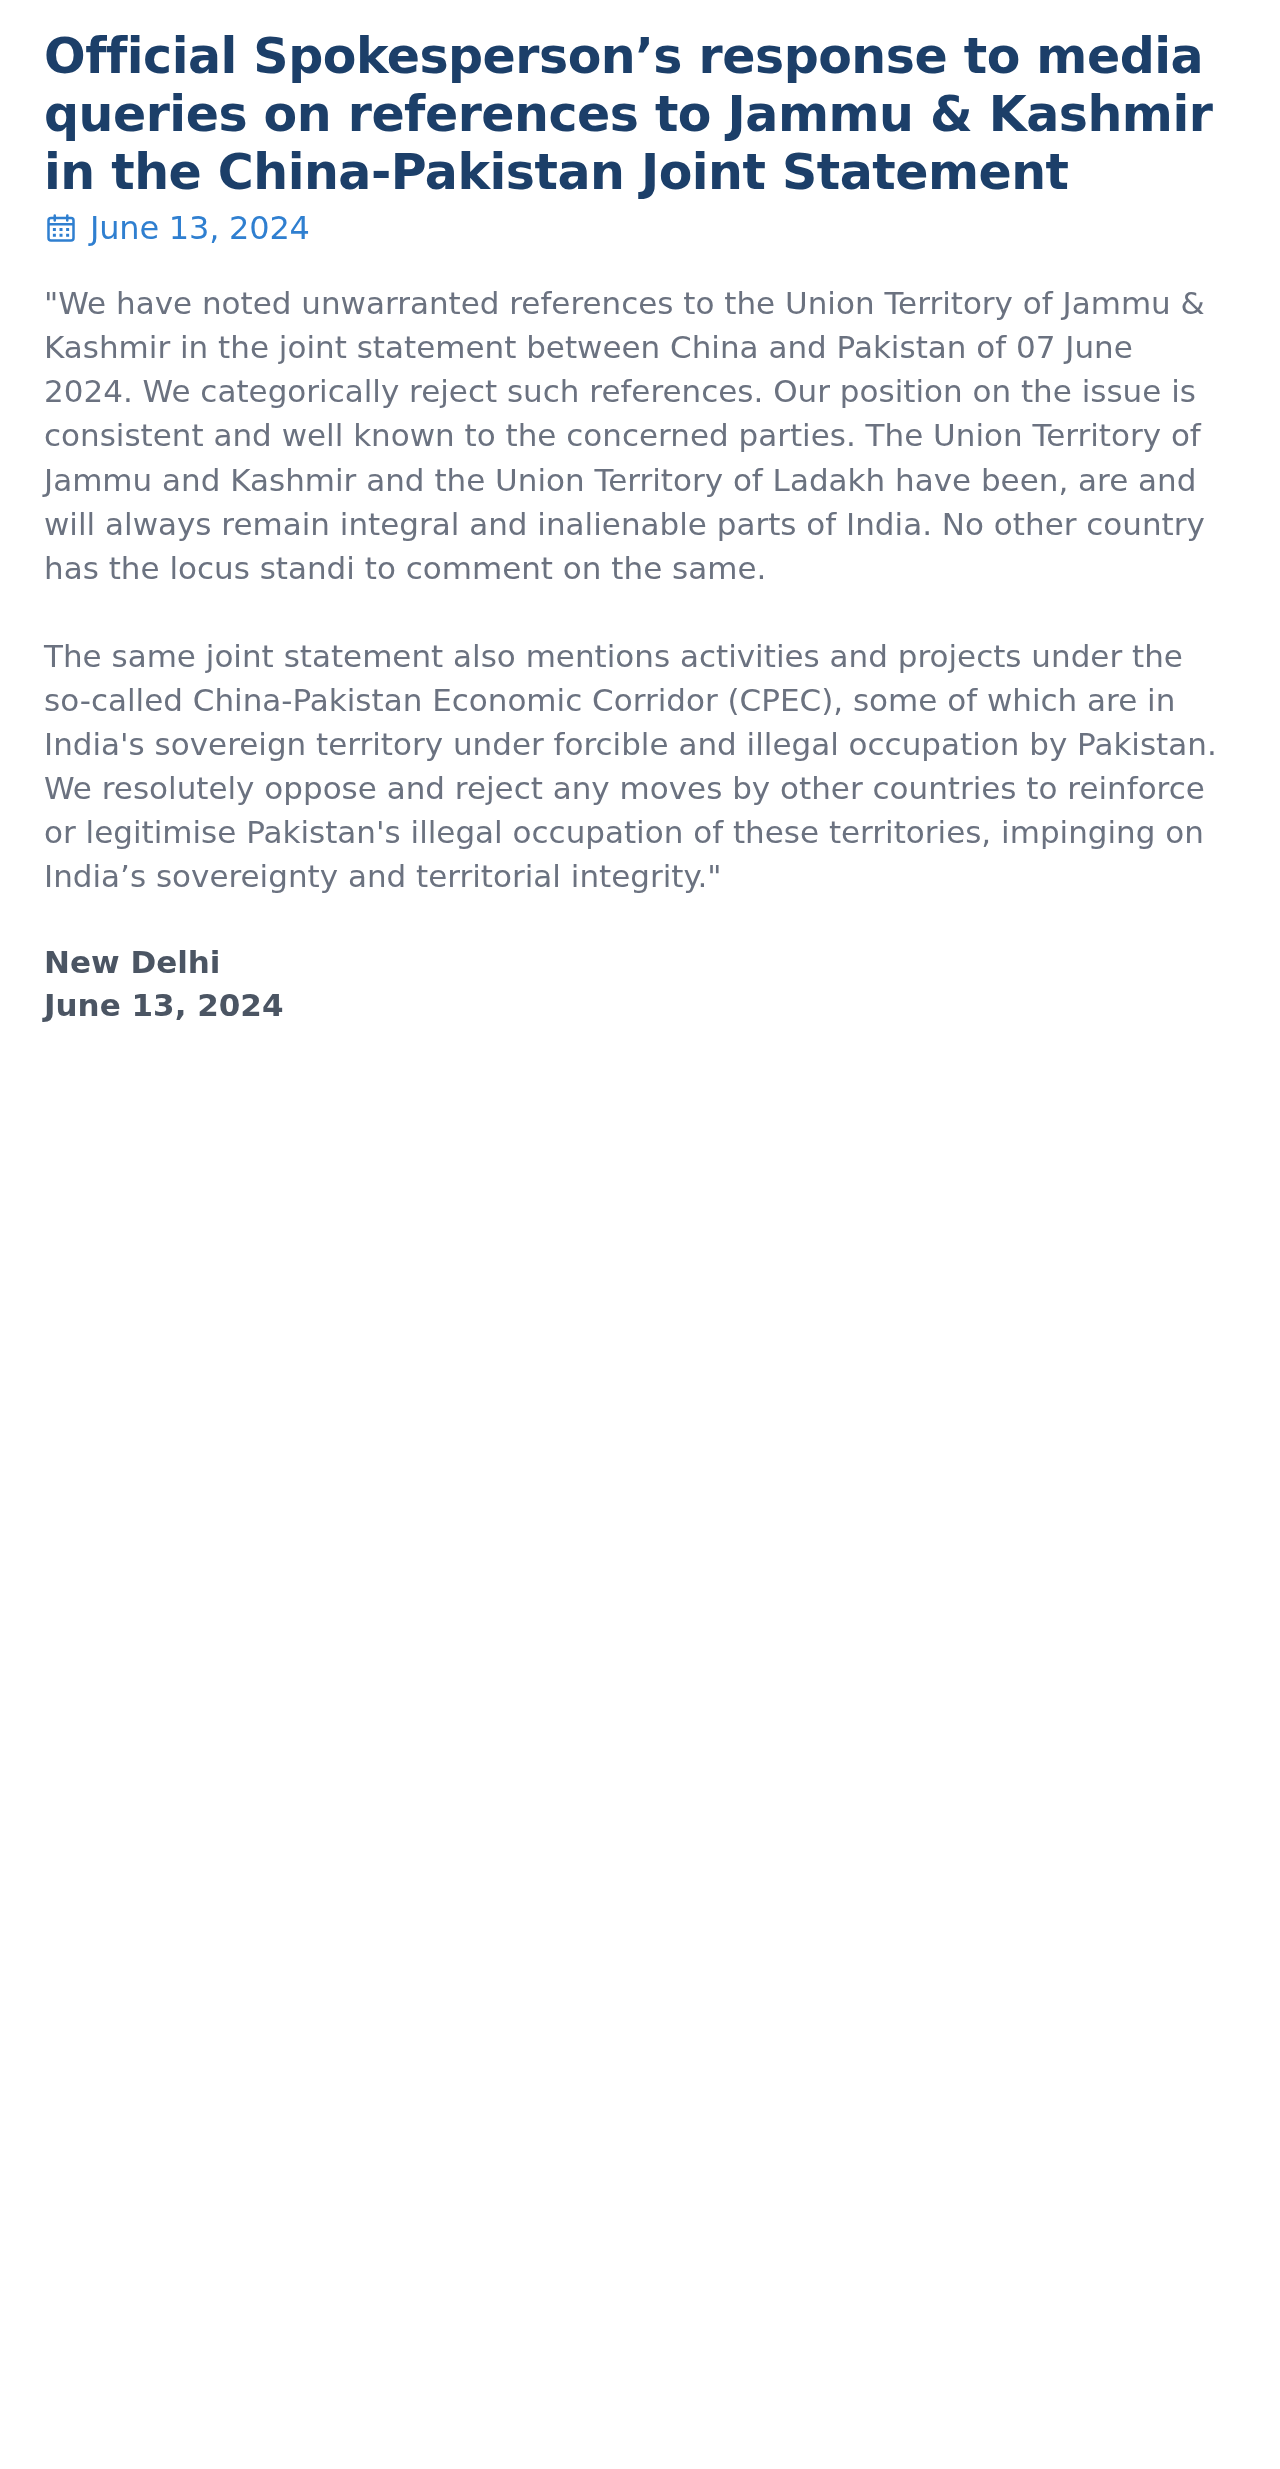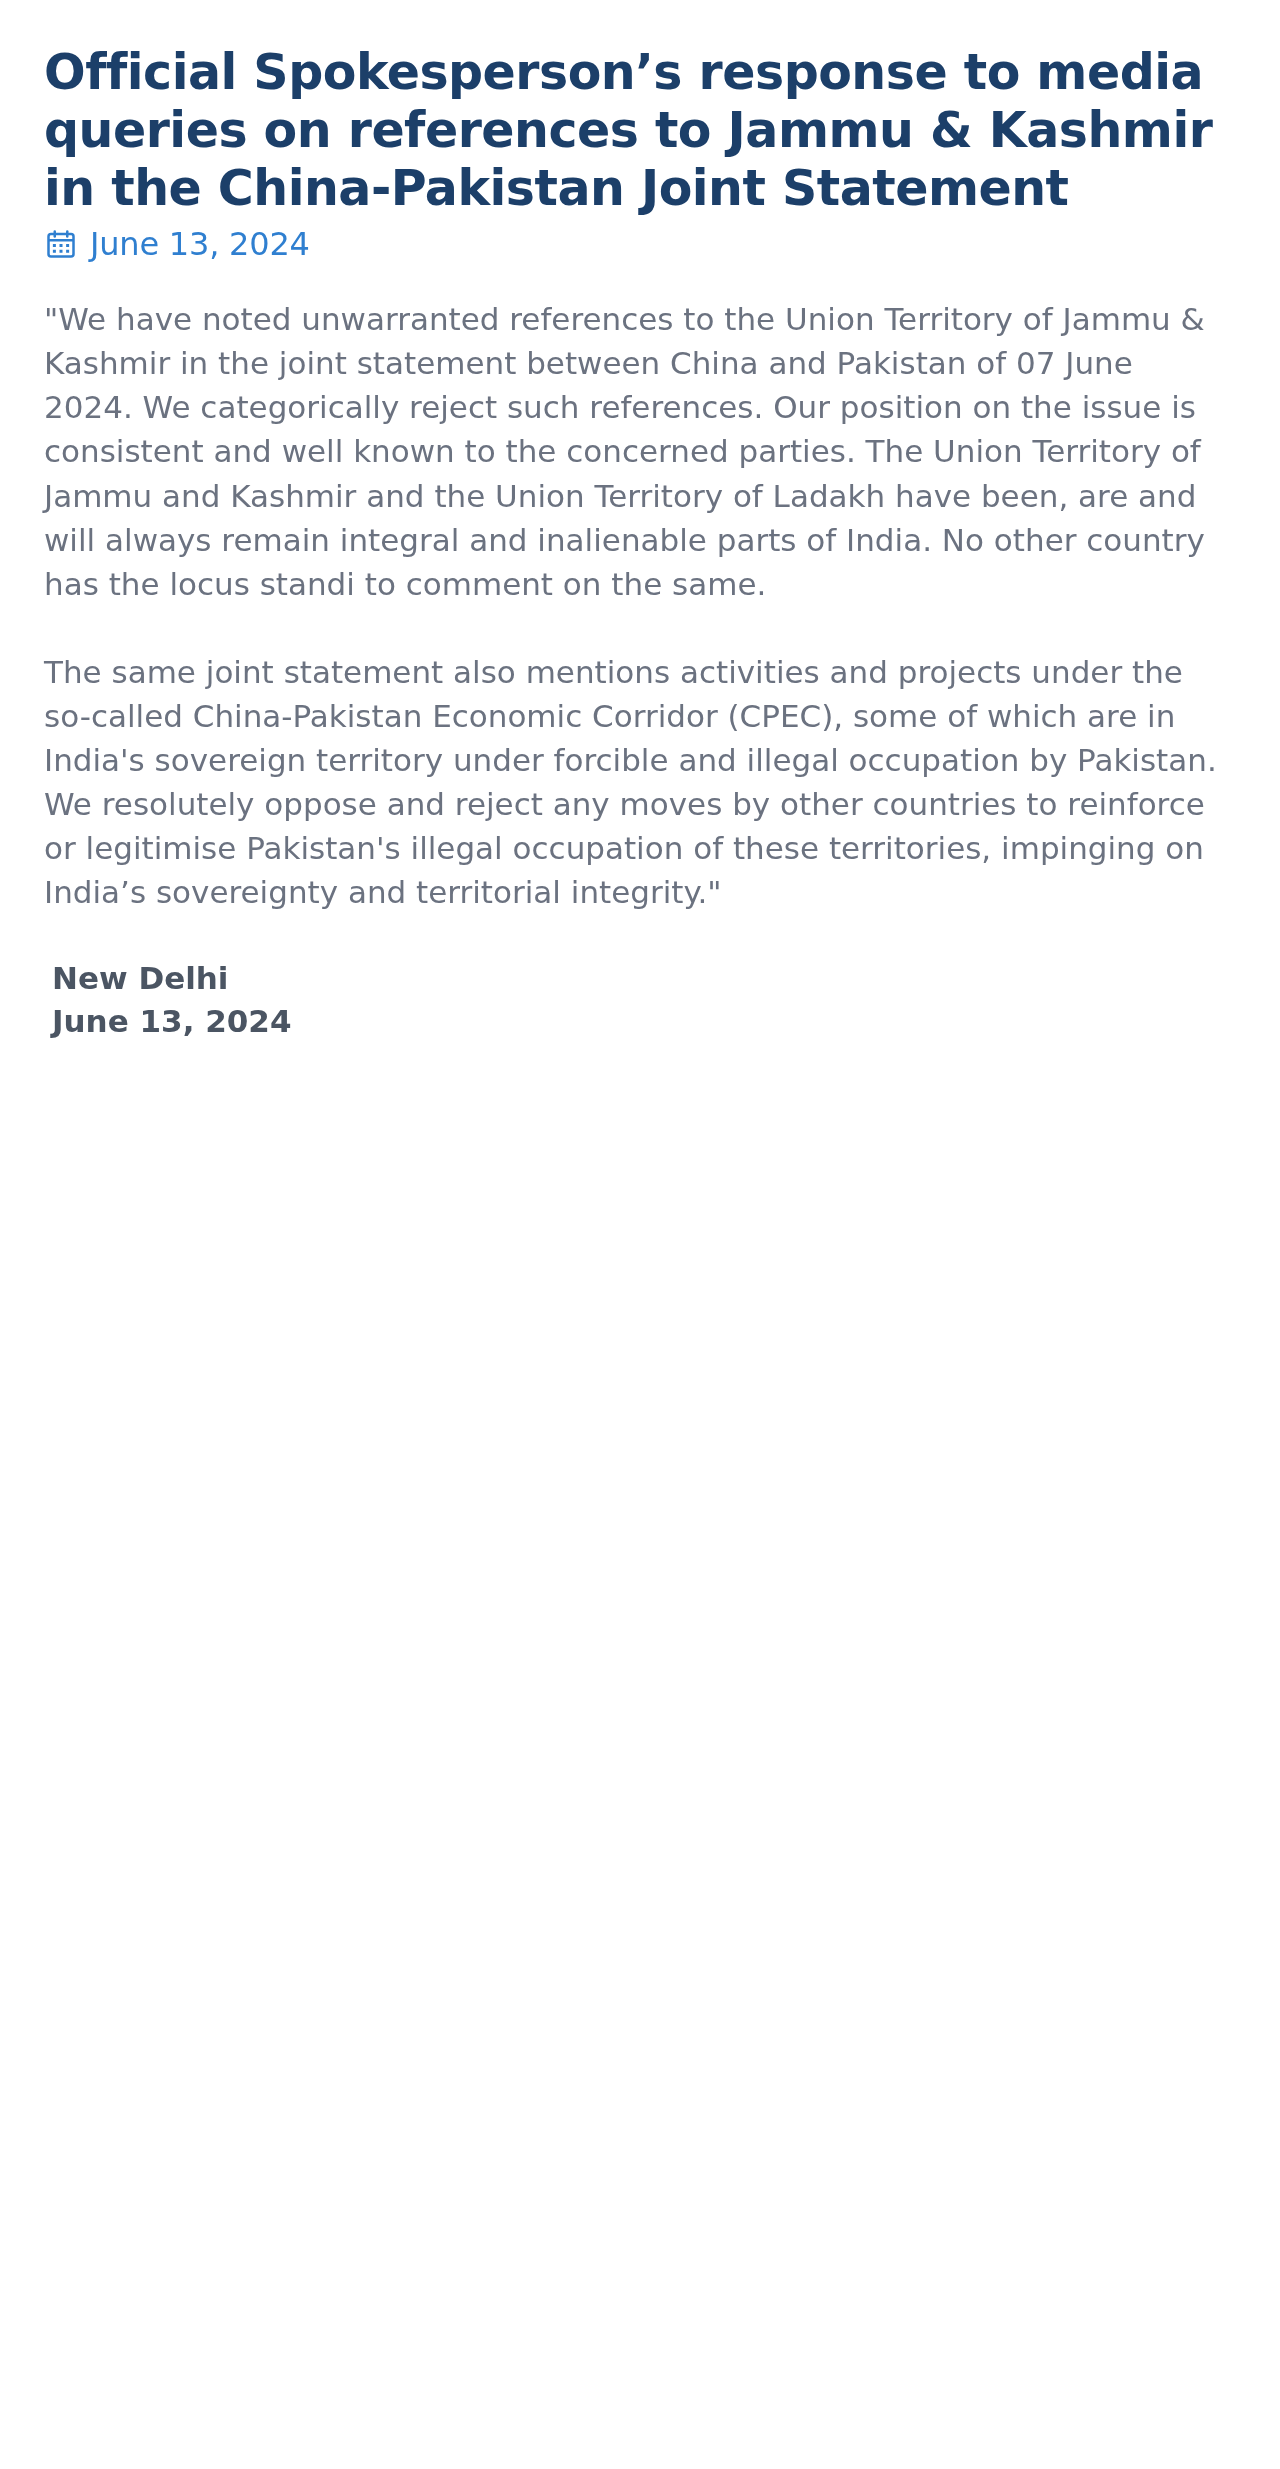--- a/index.html
+++ b/index.html
@@ -9,21 +9,21 @@
   }
   body {
     width: 1280px;
     min-height: 2469px;
     font-family: "DejaVu Sans", "Liberation Sans", sans-serif;
     -webkit-font-smoothing: antialiased;
   }
   .page {
     width: 1280px;
     box-sizing: border-box;
-    padding: 44px 44px 40px 44px;
+    padding: 28px 44px 40px 44px;
   }
   .article-title {
     color: #1c3f69;
     font-size: 49px;
     line-height: 1.18;
     font-weight: 700;
     letter-spacing: -0.5px;
     margin: 0 0 6px 0;
     max-width: 1190px;
   }
@@ -61,21 +61,21 @@
     line-height: 1.42;
     margin: 0 0 44px 0;
     max-width: 1185px;
     font-weight: 400;
   }
   .signoff {
     color: #4b5563;
     font-weight: 700;
     font-size: 31px;
     line-height: 1.35;
-    margin: 8px;
+    margin: 0;
   }
   .signoff div { margin-bottom: 2px; }
 </style>
 </head>
 <body>
 
 <div class="page">
 
   <h1 class="article-title">Official Spokesperson’s response to media queries on references to Jammu &amp; Kashmir in the China-Pakistan Joint Statement</h1>
 

